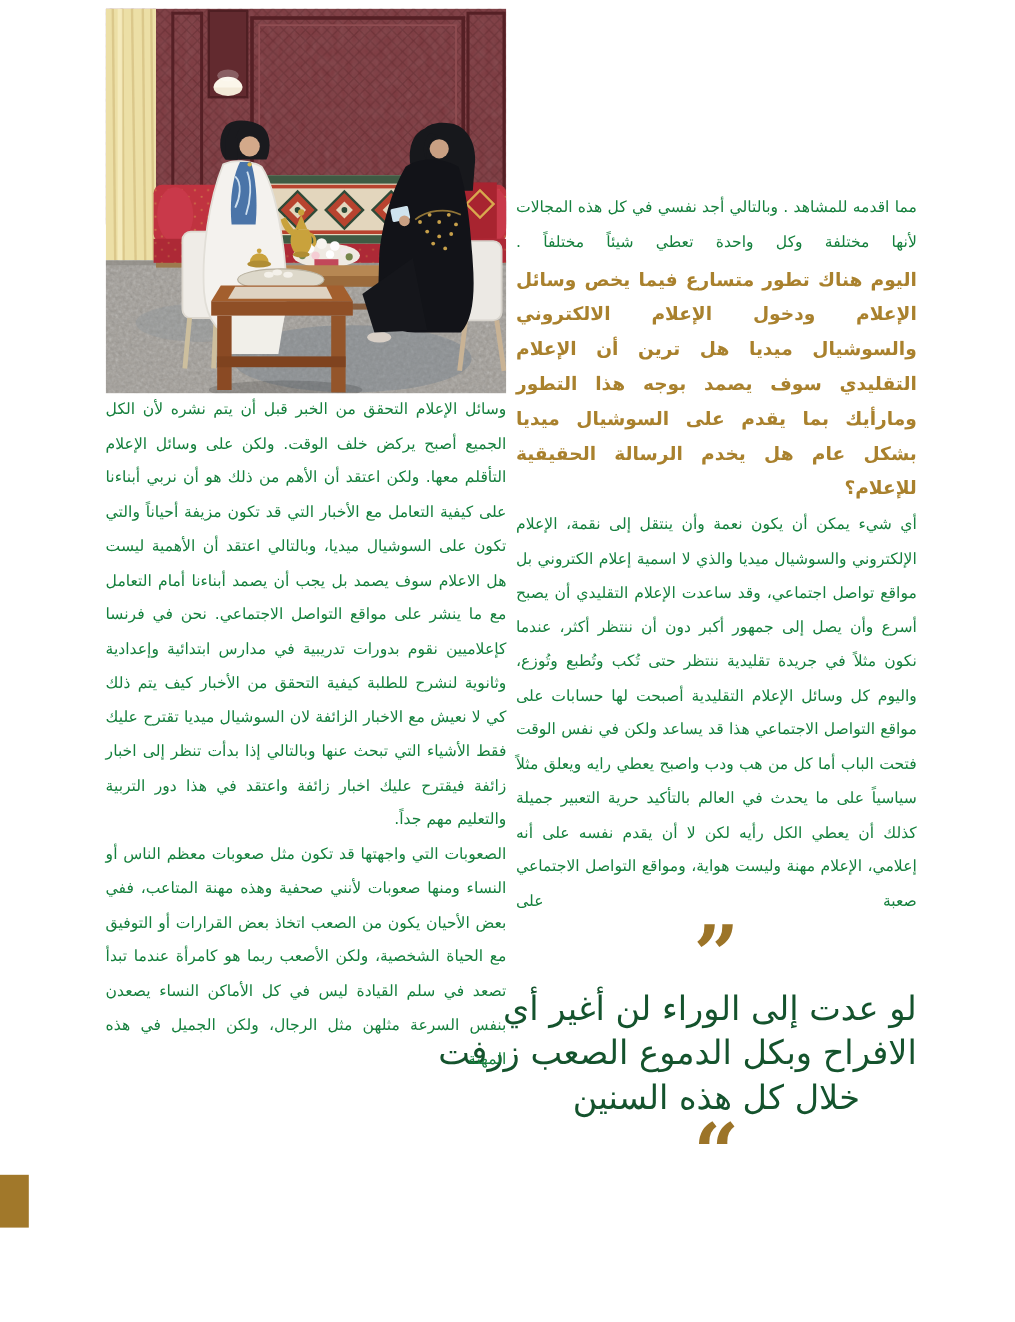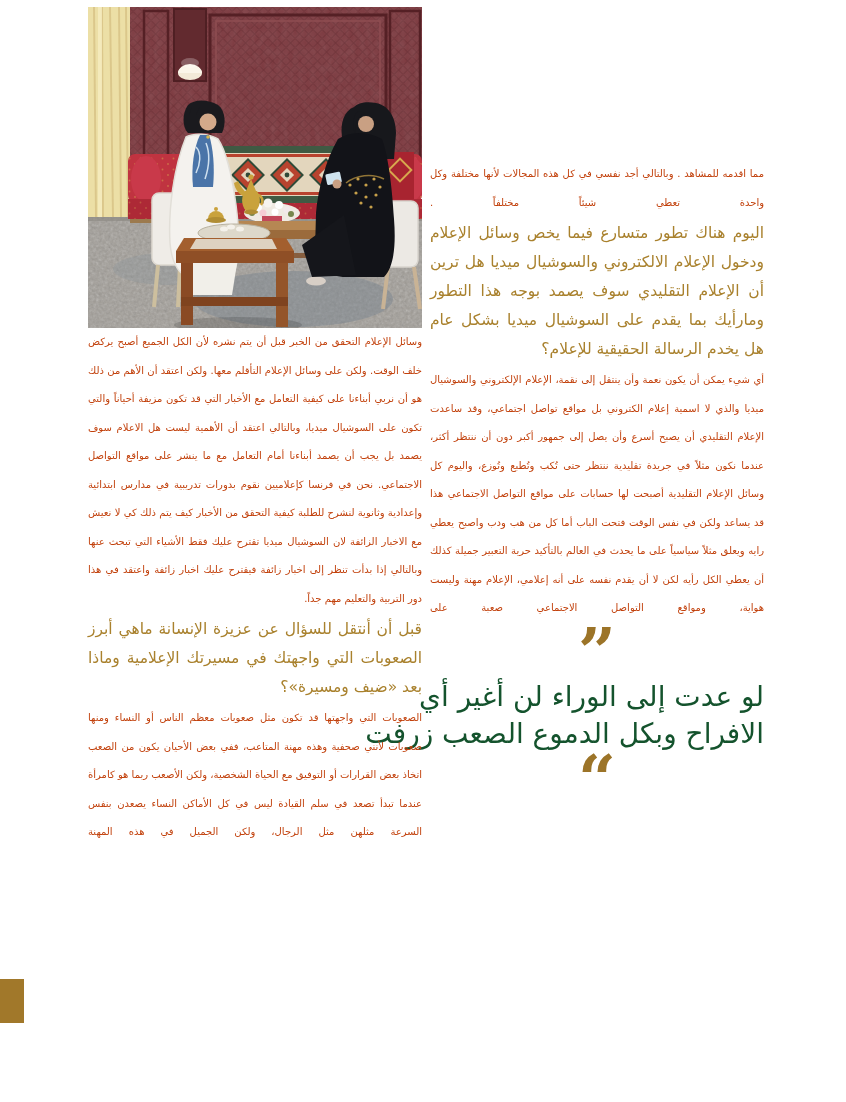--- a/index.html
+++ b/index.html
@@ -21,31 +21,31 @@
   .col{
     position:absolute;
     width:334px;
     direction:rtl;
     color:#1c1c1c;
   }
   .col-right{left:430px;top:160px;}
   .col-left{left:88px;top:328px;}
   p.body{
     margin:0;
-    font-size:10px;
+    font-size:13px;
     line-height:28.5px;
     text-align:justify;
     text-justify:inter-word;
-    color:#c2410c;
+    color:#15803d;
   }
   p.body.fill-last{text-align-last:justify;}
   p.gold-q{
     margin:2px 0 2px 0;
     font-size:15.5px;
-    font-weight:normal;
+    font-weight:bold;
     line-height:29px;
     text-align:justify;
     text-justify:inter-word;
     color:#a9812d;
   }
   
   .pullquote{
     margin-top:6px;
     text-align:center;
   }
@@ -269,26 +269,26 @@
   <div class="col col-right">
     <p class="body fill-last">مما اقدمه للمشاهد . وبالتالي أجد نفسي في كل هذه المجالات لأنها مختلفة وكل واحدة تعطي شيئاً مختلفاً .</p>
     <p class="gold-q">اليوم هناك تطور متسارع فيما يخص وسائل الإعلام ودخول الإعلام الالكتروني والسوشيال ميديا هل ترين أن الإعلام التقليدي سوف يصمد بوجه هذا التطور ومارأيك بما يقدم على السوشيال ميديا بشكل عام هل يخدم الرسالة الحقيقية للإعلام؟</p>
     <p class="body fill-last">أي شيء يمكن أن يكون نعمة وأن ينتقل إلى نقمة، الإعلام الإلكتروني والسوشيال ميديا والذي لا اسمية إعلام الكتروني بل مواقع تواصل اجتماعي، وقد ساعدت الإعلام التقليدي أن يصبح أسرع وأن يصل إلى جمهور أكبر دون أن ننتظر أكثر، عندما نكون مثلاً في جريدة تقليدية ننتظر حتى تُكب وتُطبع وتُوزع، واليوم كل وسائل الإعلام التقليدية أصبحت لها حسابات على مواقع التواصل الاجتماعي هذا قد يساعد ولكن في نفس الوقت فتحت الباب أما كل من هب ودب واصبح يعطي رايه ويعلق مثلاً سياسياً على ما يحدث في العالم بالتأكيد حرية التعبير جميلة كذلك أن يعطي الكل رأيه لكن لا أن يقدم نفسه على أنه إعلامي، الإعلام مهنة وليست هواية، ومواقع التواصل الاجتماعي صعبة على</p>
 
     <div class="pullquote">
       <div class="qmark top">”</div>
       <div class="pq-lines">
         <div class="pq-line">لو عدت إلى الوراء لن أغير أي</div>
         <div class="pq-line">الافراح وبكل الدموع الصعب زرفت</div>
+        <div class="pq-line">خلال كل هذه السنين</div>
       </div>
       <div class="qmark bottom">“</div>
     </div>
   </div>
 
   <div class="col col-left">
     <p class="body">وسائل الإعلام التحقق من الخبر قبل أن يتم نشره لأن الكل الجميع أصبح يركض خلف الوقت. ولكن على وسائل الإعلام التأقلم معها. ولكن اعتقد أن الأهم من ذلك هو أن نربي أبناءنا على كيفية التعامل مع الأخبار التي قد تكون مزيفة أحياناً والتي تكون على السوشيال ميديا، وبالتالي اعتقد أن الأهمية ليست هل الاعلام سوف يصمد بل يجب أن يصمد أبناءنا أمام التعامل مع ما ينشر على مواقع التواصل الاجتماعي. نحن في فرنسا كإعلاميين نقوم بدورات تدريبية في مدارس ابتدائية وإعدادية وثانوية لنشرح للطلبة كيفية التحقق من الأخبار كيف يتم ذلك كي لا نعيش مع الاخبار الزائفة لان السوشيال ميديا تقترح عليك فقط الأشياء التي تبحث عنها وبالتالي إذا بدأت تنظر إلى اخبار زائفة فيقترح عليك اخبار زائفة واعتقد في هذا دور التربية والتعليم مهم جداً.</p>
-    <p class="gold-q">قبل أن أنتقل للسؤال عن عزيزة الإنسانة ماهي أبرز الصعوبات التي واجهتك في مسيرتك الإعلامية وماذا بعد «ضيف ومسيرة»؟</p>
     <p class="body fill-last">الصعوبات التي واجهتها قد تكون مثل صعوبات معظم الناس أو النساء ومنها صعوبات لأنني صحفية وهذه مهنة المتاعب، ففي بعض الأحيان يكون من الصعب اتخاذ بعض القرارات أو التوفيق مع الحياة الشخصية، ولكن الأصعب ربما هو كامرأة عندما تبدأ تصعد في سلم القيادة ليس في كل الأماكن النساء يصعدن بنفس السرعة مثلهن مثل الرجال، ولكن الجميل في هذه المهنة</p>
   </div>
 
   <div class="edge-marker"></div>
 
 </div>
 
 </body></html>

